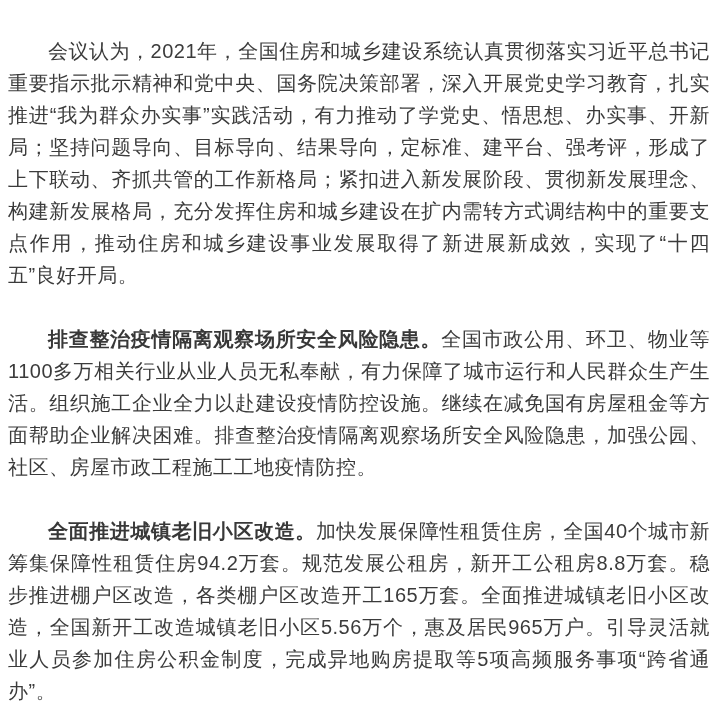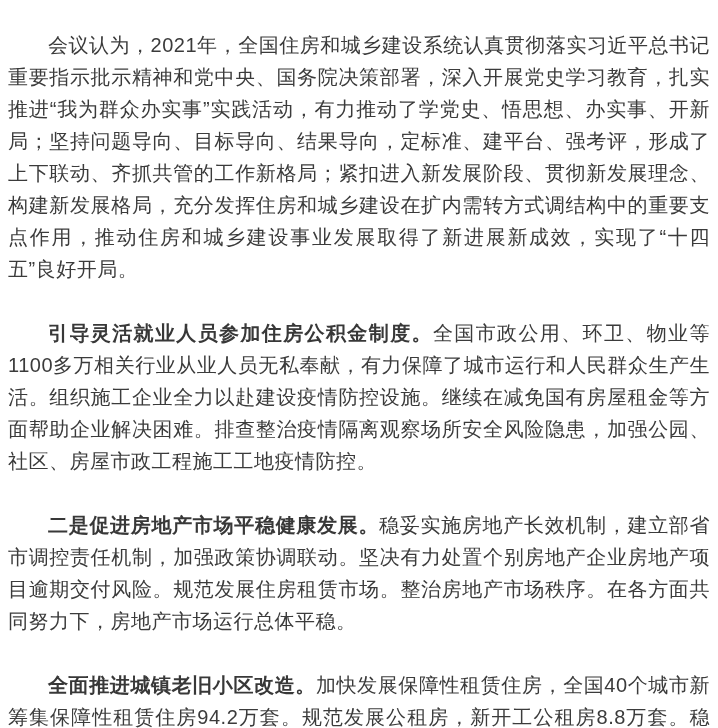--- a/index.html
+++ b/index.html
@@ -17,35 +17,34 @@
     width: 718px;
     padding: 19px 8px 0 8px;
     font-family: "Liberation Sans", sans-serif;
     font-size: 20px;
     line-height: 32px;
     color: #3b3b3b;
     text-align: justify;
     letter-spacing: 0.5px;
   }
   .doc p {
-    margin: 10px 0 32px 0;
+    margin: 16px 0 32px 0;
     text-indent: 2em;
   }
   .doc p:last-child {
     margin-bottom: 0;
   }
   .para-lead {
     font-weight: bold;
     color: #383838;
   }
 </style>
 </head>
 <body>
 
 <div class="doc">
   <p><strong class="para-lead"></strong><span>会议认为，2021年，全国住房和城乡建设系统认真贯彻落实习近平总书记重要指示批示精神和党中央、国务院决策部署，深入开展党史学习教育，扎实推进“我为群众办实事”实践活动，有力推动了学党史、悟思想、办实事、开新局；坚持问题导向、目标导向、结果导向，定标准、建平台、强考评，形成了上下联动、齐抓共管的工作新格局；紧扣进入新发展阶段、贯彻新发展理念、构建新发展格局，充分发挥住房和城乡建设在扩内需转方式调结构中的重要支点作用，推动住房和城乡建设事业发展取得了新进展新成效，实现了“十四五”良好开局。</span></p>
 
-  <p><strong class="para-lead">引导灵活就业人员参加住房公积金制度。</strong><span>全国市政公用、环卫、物业等1100多万相关行业从业人员无私奉献，有力保障了城市运行和人民群众生产生活。组织施工企业全力以赴建设疫情防控设施。继续在减免国有房屋租金等方面帮助企业解决困难。排查整治疫情隔离观察场所安全风险隐患，加强公园、社区、房屋市政工程施工工地疫情防控。</span></p>
+  <p><strong class="para-lead">排查整治疫情隔离观察场所安全风险隐患。</strong><span>全国市政公用、环卫、物业等1100多万相关行业从业人员无私奉献，有力保障了城市运行和人民群众生产生活。组织施工企业全力以赴建设疫情防控设施。继续在减免国有房屋租金等方面帮助企业解决困难。排查整治疫情隔离观察场所安全风险隐患，加强公园、社区、房屋市政工程施工工地疫情防控。</span></p>
 
-  <p><strong class="para-lead">二是促进房地产市场平稳健康发展。</strong><span>稳妥实施房地产长效机制，建立部省市调控责任机制，加强政策协调联动。坚决有力处置个别房地产企业房地产项目逾期交付风险。规范发展住房租赁市场。整治房地产市场秩序。在各方面共同努力下，房地产市场运行总体平稳。</span></p>
 
   <p><strong class="para-lead">全面推进城镇老旧小区改造。</strong><span>加快发展保障性租赁住房，全国40个城市新筹集保障性租赁住房94.2万套。规范发展公租房，新开工公租房8.8万套。稳步推进棚户区改造，各类棚户区改造开工165万套。全面推进城镇老旧小区改造，全国新开工改造城镇老旧小区5.56万个，惠及居民965万户。引导灵活就业人员参加住房公积金制度，完成异地购房提取等5项高频服务事项“跨省通办”。</span></p>
 </div>
 
 </body></html>

